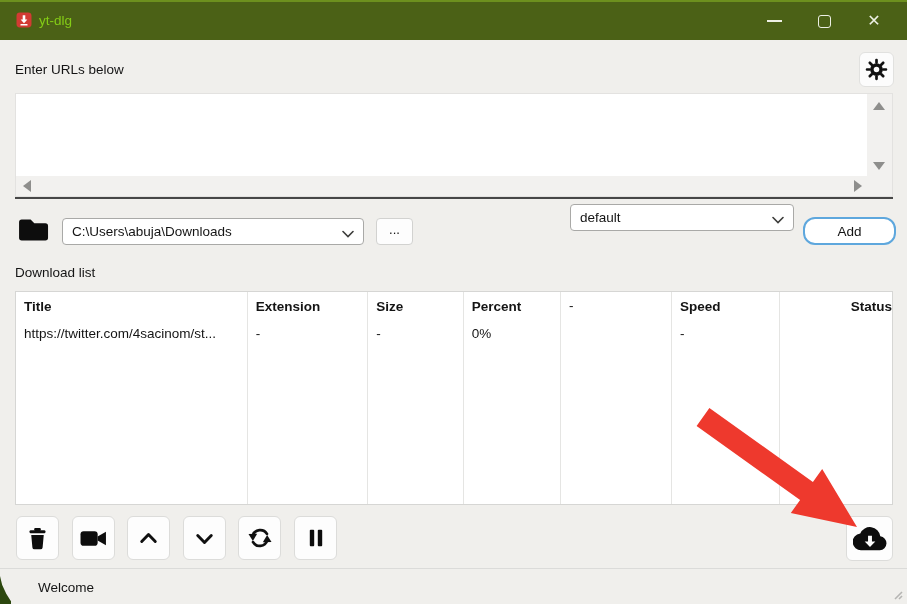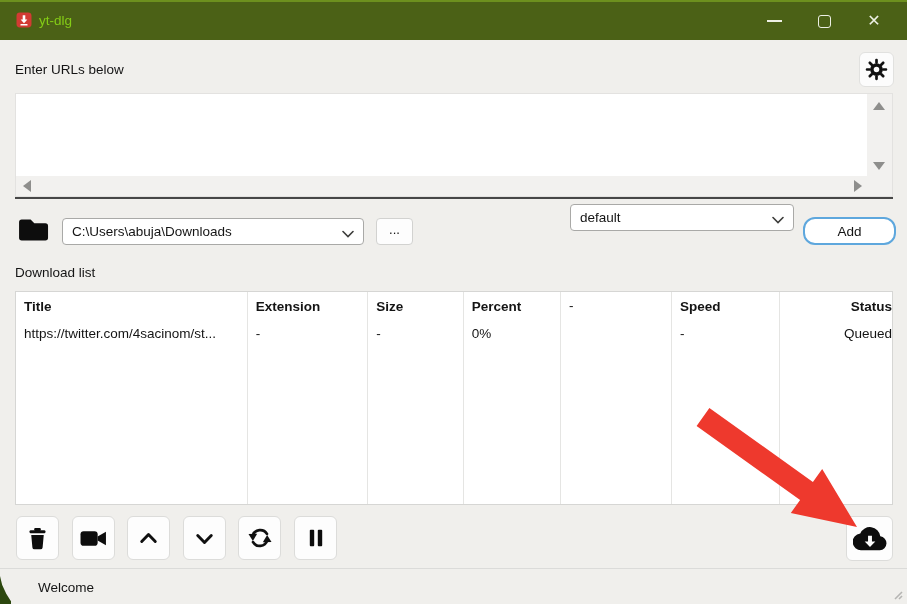--- a/index.html
+++ b/index.html
@@ -198,21 +198,20 @@
     </div>
     <div class="tcol c4">
       <div class="td">-</div>
     </div>
     <div class="tcol c5">
       <div class="th">Speed</div>
       <div class="td">-</div>
     </div>
     <div class="tcol c6">
       <div class="th">Status</div>
-      <div class="td">Queued</div>
     </div>
   </div>
 
   <div class="tool-btn tb0">
     <svg width="25" height="25" viewBox="0 0 24 24">
       <g fill="#0d0d0d">
         <rect x="8.8" y="2" width="6.4" height="2.8" rx="1.1"></rect>
         <rect x="4.4" y="4" width="15.2" height="3" rx="1.1"></rect>
         <path d="M6,8.6 h12 l-1.1,12 q-0.15,1.8 -2,1.8 h-5.8 q-1.85,0 -2,-1.8 z"></path>
       </g>

